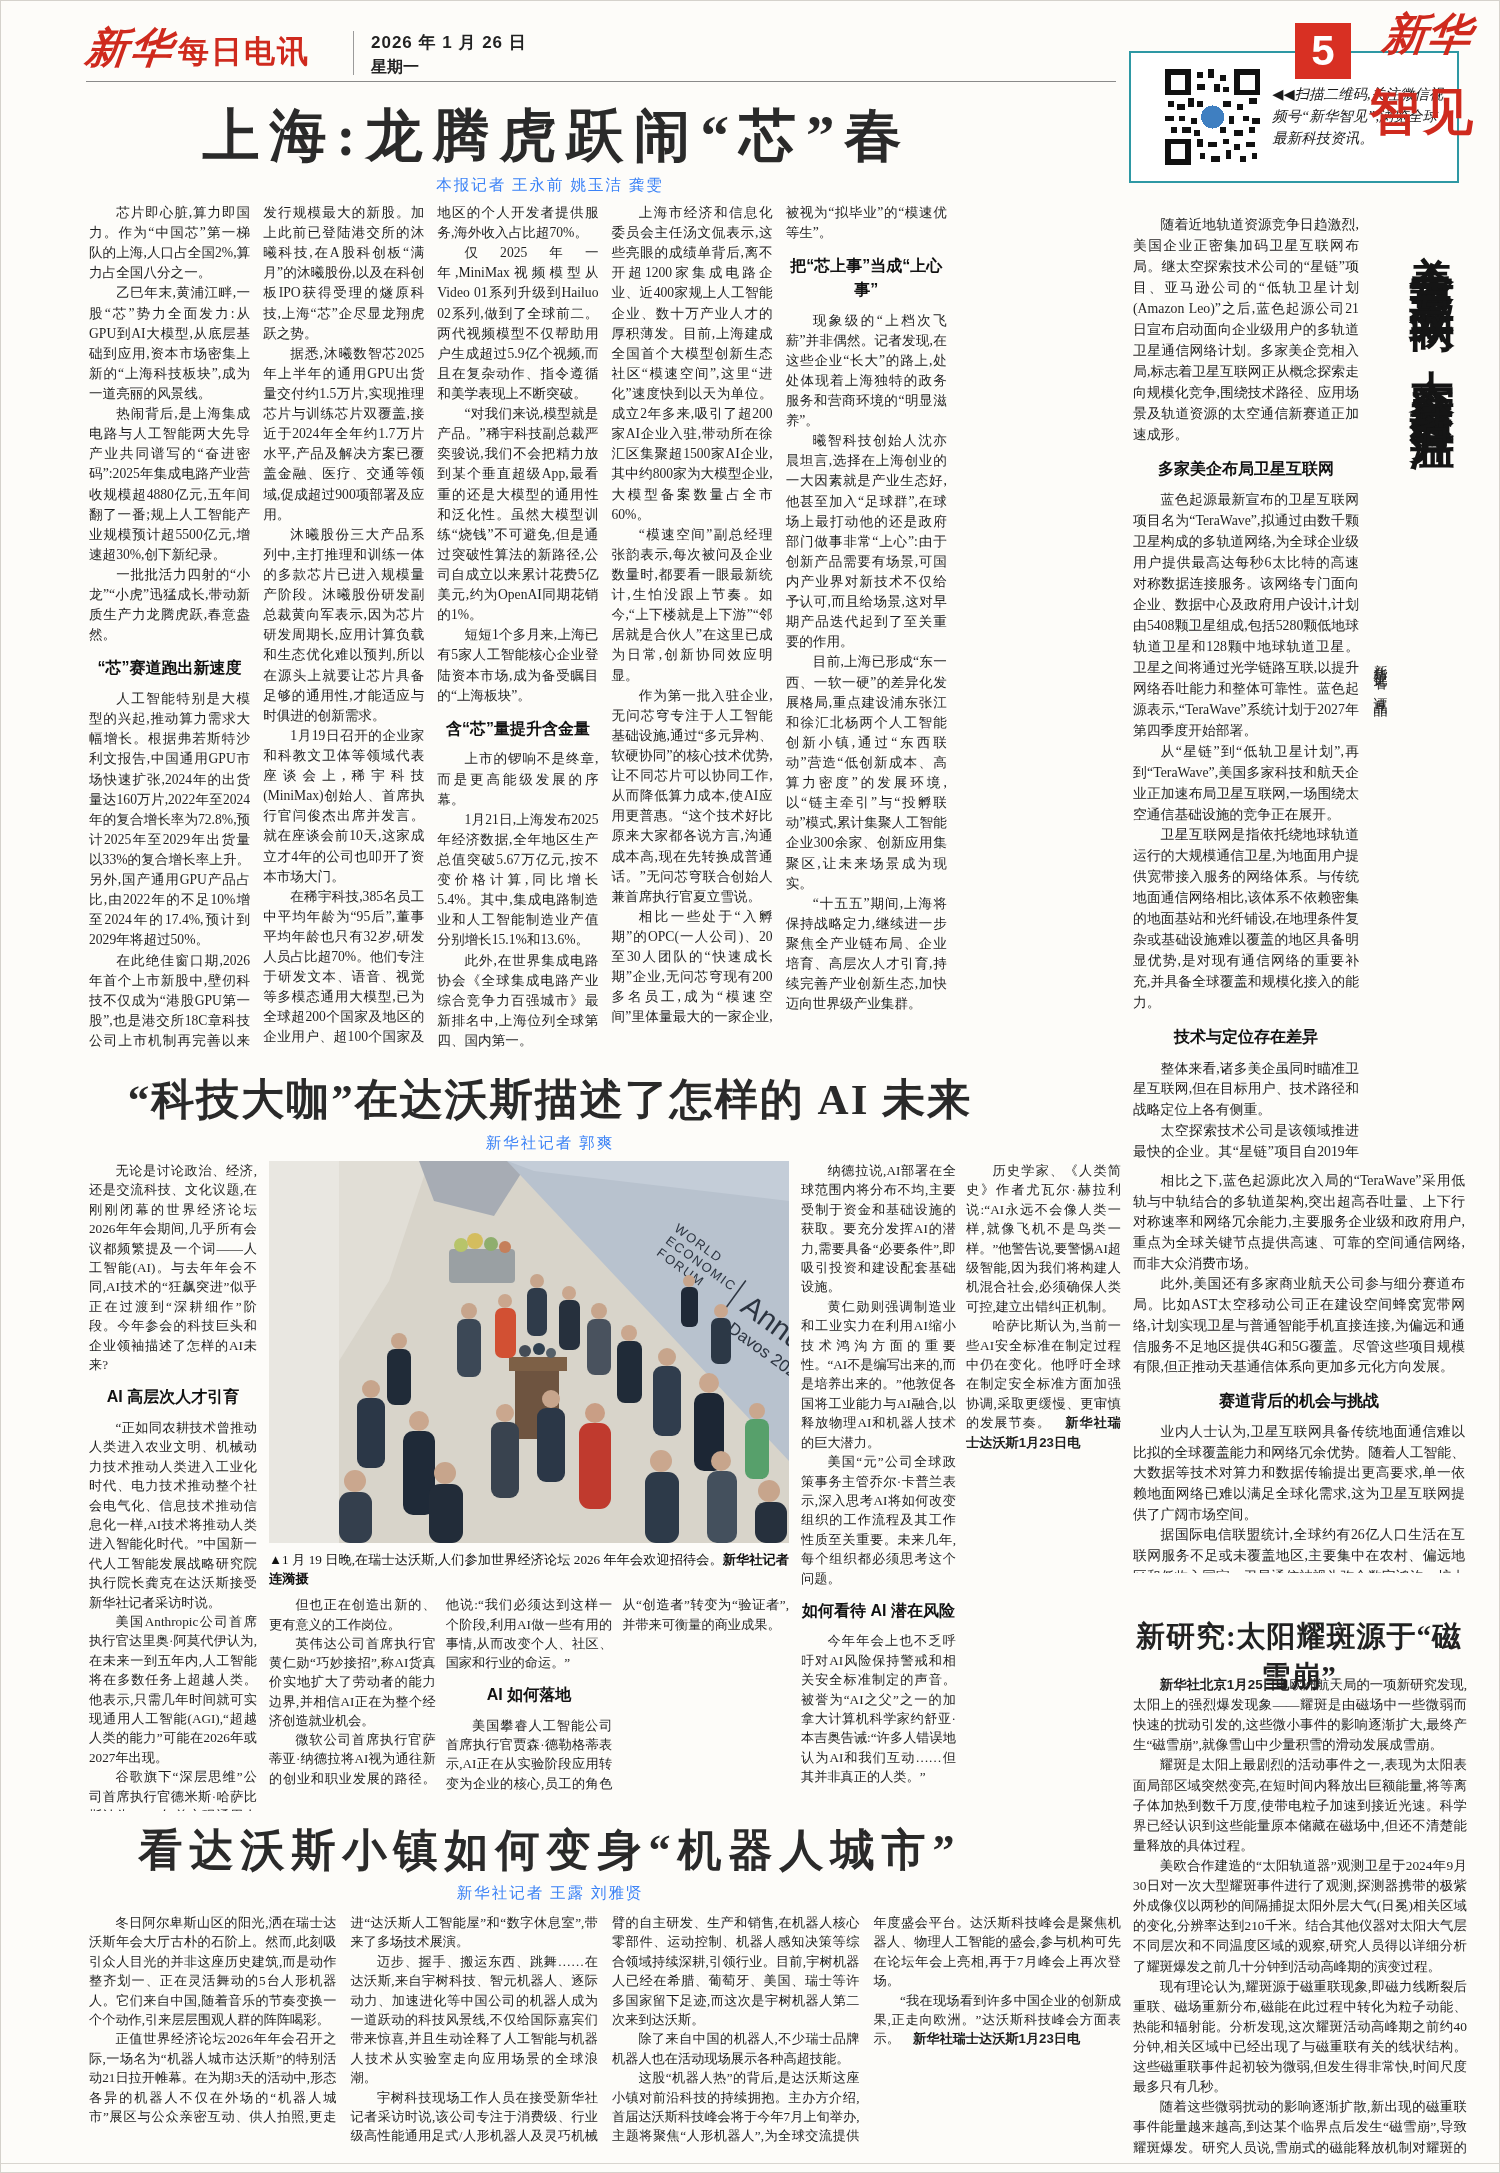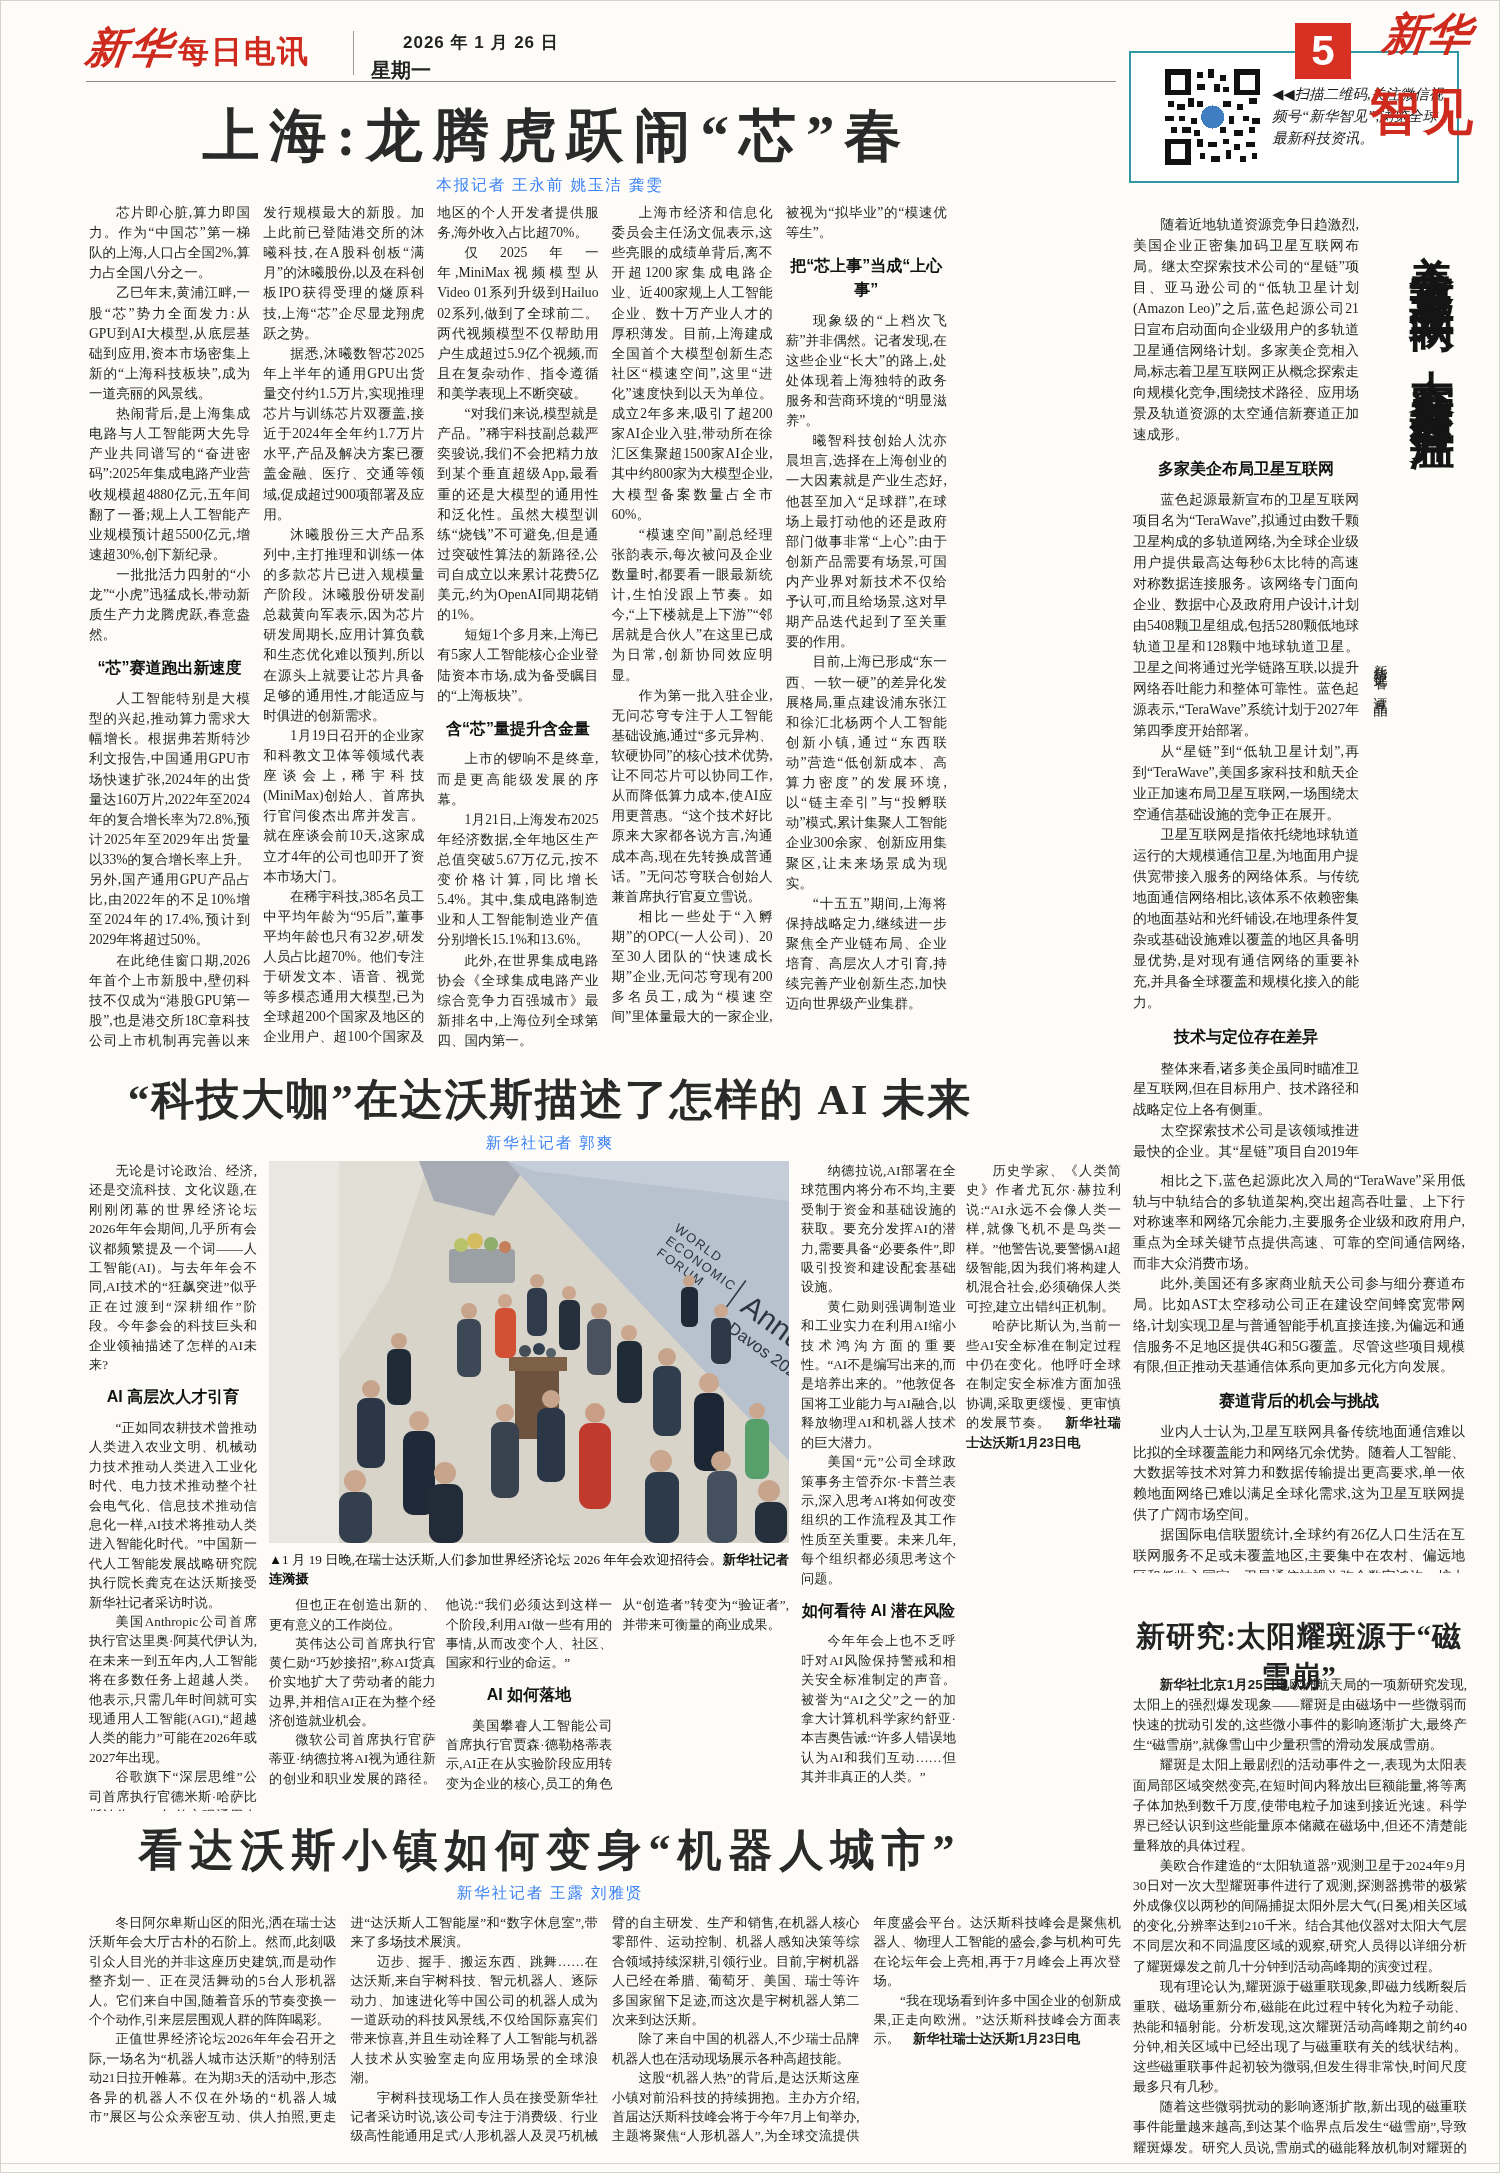--- a/index.html
+++ b/index.html
@@ -5,22 +5,22 @@
   html,body{margin:0;padding:0;background:#e8e6e2;}
   #page{position:relative;width:1500px;height:2173px;background:#fdfcf9;margin:0 auto;
         font-family:"Liberation Serif","DejaVu Serif",serif;color:#1c1c1c;overflow:hidden;
         border:1px solid #d5d2cc;box-sizing:border-box;}
   
   .masthead{position:absolute;left:85px;top:26px;display:flex;align-items:flex-end;}
   .logo-script{font-size:42px;font-weight:900;font-style:italic;color:#cf2a1e;transform:skewX(-6deg);letter-spacing:2px;line-height:1;}
   .logo-rest{font-size:31px;font-weight:900;color:#cf2a1e;letter-spacing:2px;line-height:1.05;margin-left:4px;}
   .mast-divider{position:absolute;left:352px;top:30px;width:1px;height:44px;background:#9b9b9b;}
   .date-block{position:absolute;left:370px;top:30px;font-family:"Liberation Sans",sans-serif;color:#222;}
-  .date-line1{font-size:17px;font-weight:700;letter-spacing:1px;margin-left:32px;}
-  .date-line2{font-size:20px;font-weight:700;margin-top:3px;}
+  .date-line1{font-size:17px;font-weight:700;letter-spacing:1px;}
+  .date-line2{font-size:16px;font-weight:700;margin-top:3px;}
   .mast-rule{position:absolute;left:85px;top:80px;width:1030px;height:1px;background:#8a8a8a;}
   
   .qr-box{position:absolute;left:1128px;top:50px;width:330px;height:132px;border:2px solid #2e98a4;background:#fff;box-sizing:border-box;display:flex;align-items:center;padding:10px 8px 10px 34px;gap:12px;}
   .qr-caption{width:178px;font-size:14.5px;line-height:1.5;color:#1b1b1b;font-style:italic;}
   .page-num{position:absolute;left:1294px;top:22px;width:56px;height:56px;background:#d83023;color:#fff;
             font-family:"Liberation Sans",sans-serif;font-size:42px;font-weight:700;display:flex;align-items:center;justify-content:center;z-index:3;}
   .section-script{position:absolute;left:1366px;top:12px;width:120px;text-align:center;font-size:44px;font-weight:900;font-style:italic;color:#cf2a1e;transform:skewX(-6deg);z-index:3;line-height:1;}
   .section-name{position:absolute;left:1362px;top:84px;width:120px;text-align:center;font-size:50px;font-weight:900;color:#cf2a1e;letter-spacing:4px;z-index:3;line-height:1.1;}
   
   .headline-main{position:absolute;left:88px;top:90px;width:922px;text-align:center;font-size:57px;font-weight:900;letter-spacing:10px;color:#2a2a2a;}

